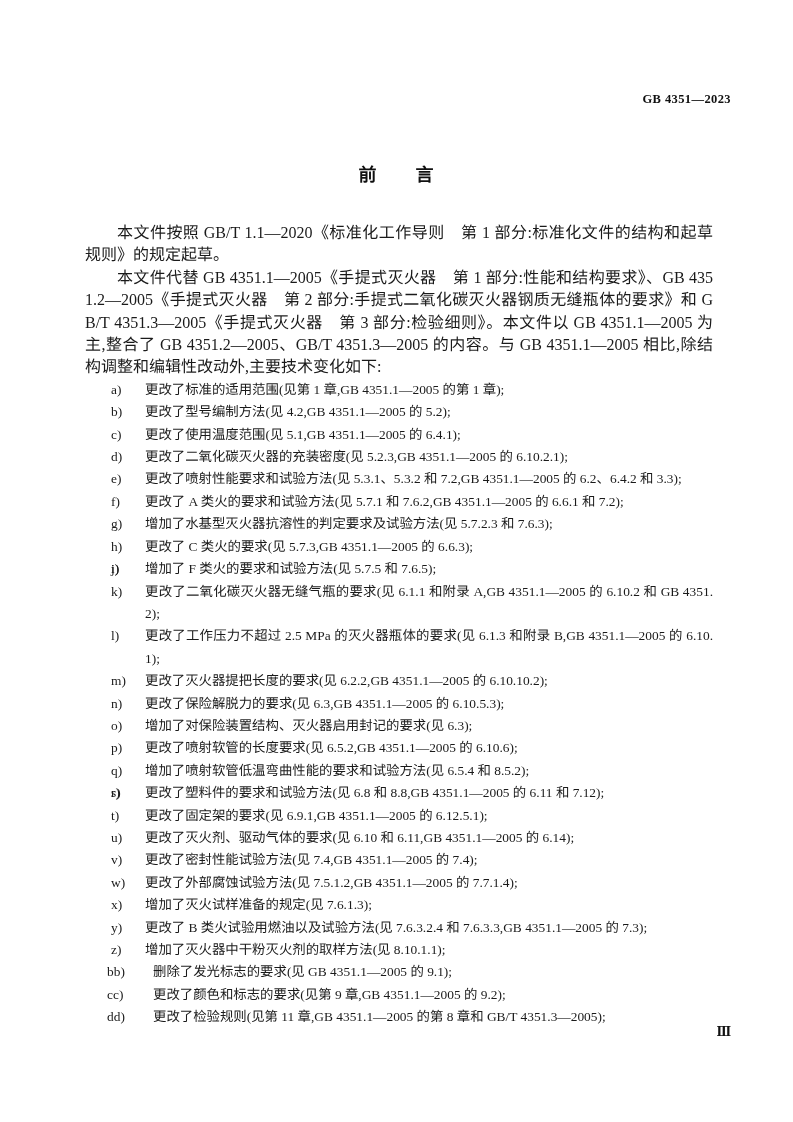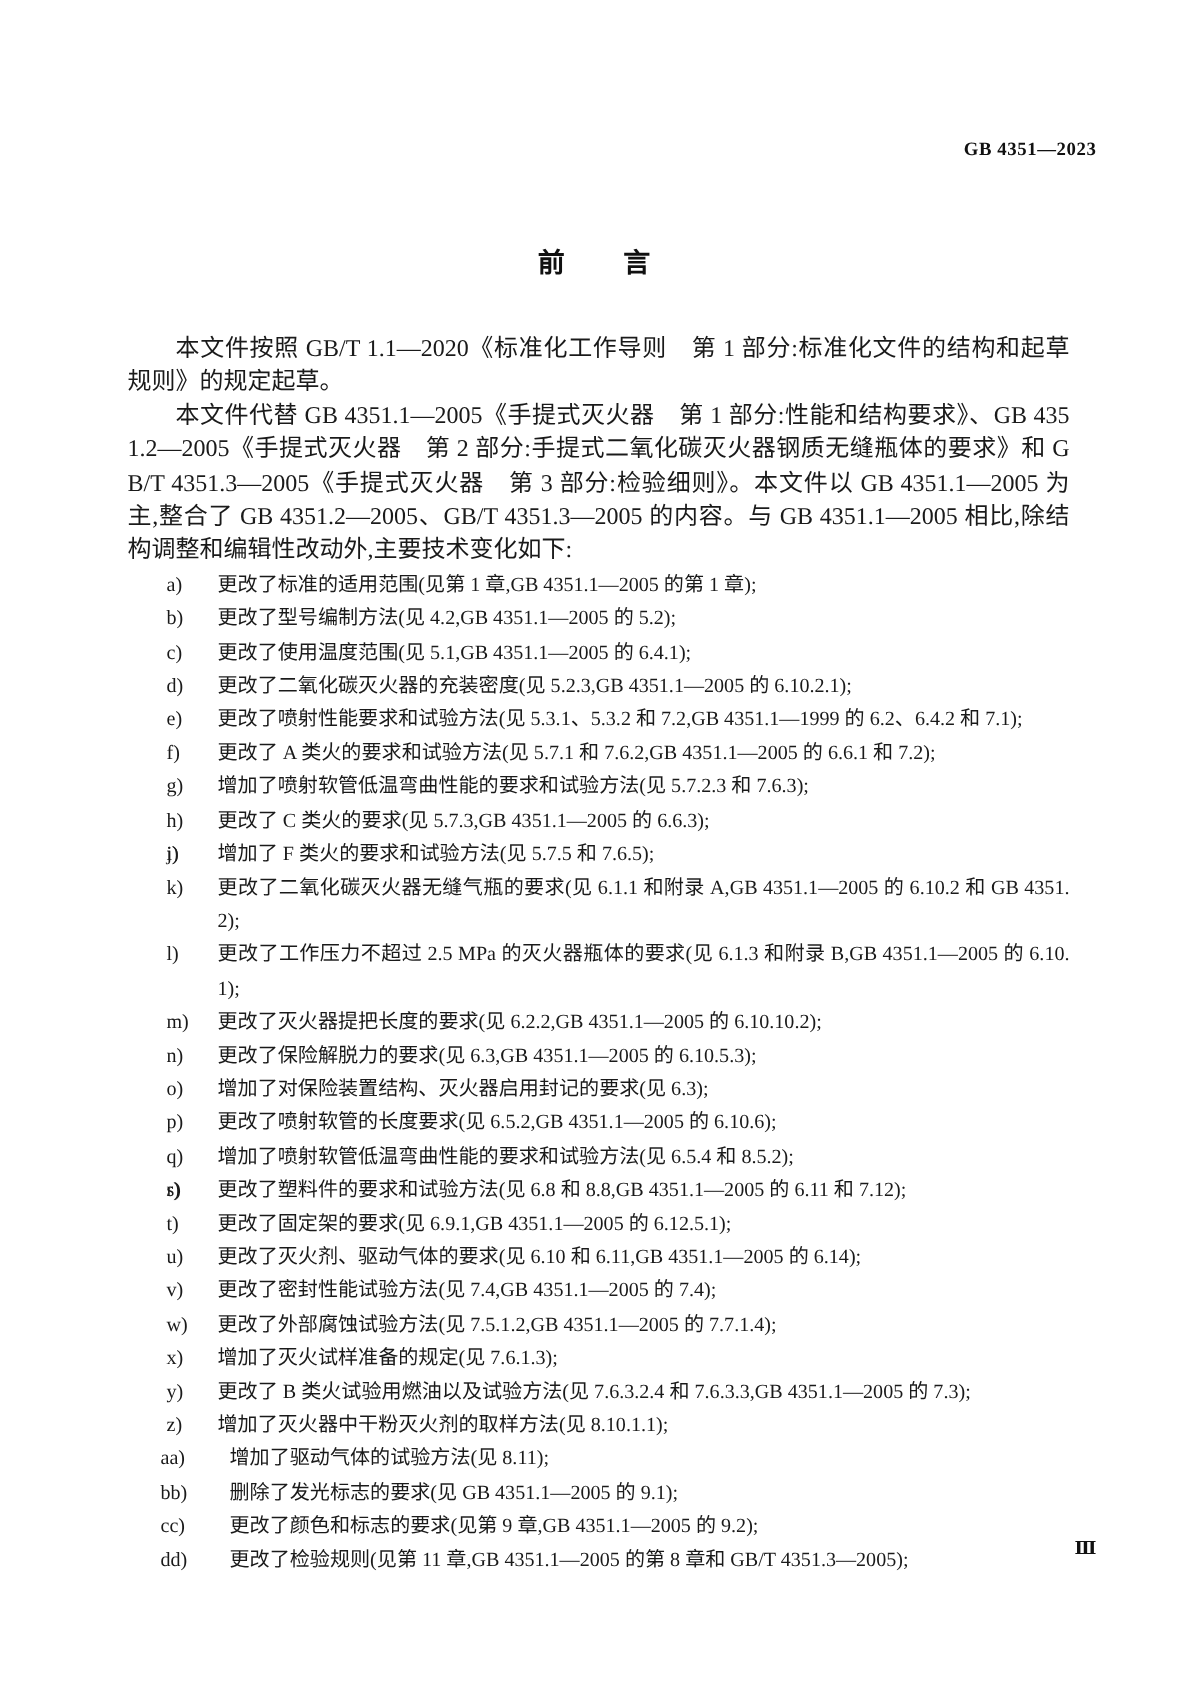--- a/index.html
+++ b/index.html
@@ -134,43 +134,42 @@
 
     <p class="para">本文件按照 GB/T 1.1—2020《标准化工作导则　第 1 部分:标准化文件的结构和起草规则》的规定起草。</p>
 
     <p class="para">本文件代替 GB 4351.1—2005《手提式灭火器　第 1 部分:性能和结构要求》、GB 4351.2—2005《手提式灭火器　第 2 部分:手提式二氧化碳灭火器钢质无缝瓶体的要求》和 GB/T 4351.3—2005《手提式灭火器　第 3 部分:检验细则》。本文件以 GB 4351.1—2005 为主,整合了 GB 4351.2—2005、GB/T 4351.3—2005 的内容。与 GB 4351.1—2005 相比,除结构调整和编辑性改动外,主要技术变化如下:</p>
 
     <ol class="alpha-list" id="changes-list">
         <li><span class="marker">a)</span><span>更改了标准的适用范围(见第 1 章,GB 4351.1—2005 的第 1 章);</span></li>
         <li><span class="marker">b)</span><span>更改了型号编制方法(见 4.2,GB 4351.1—2005 的 5.2);</span></li>
         <li><span class="marker">c)</span><span>更改了使用温度范围(见 5.1,GB 4351.1—2005 的 6.4.1);</span></li>
         <li><span class="marker">d)</span><span>更改了二氧化碳灭火器的充装密度(见 5.2.3,GB 4351.1—2005 的 6.10.2.1);</span></li>
-        <li><span class="marker">e)</span><span>更改了喷射性能要求和试验方法(见 5.3.1、5.3.2 和 7.2,GB 4351.1—1999 的 6.2、6.4.2 和 7.1);</span></li>
+        <li><span class="marker">e)</span><span>更改了喷射性能要求和试验方法(见 5.3.1、5.3.2 和 7.2,GB 4351.1—2005 的 6.2、6.4.2 和 3.3);</span></li>
         <li><span class="marker">f)</span><span>更改了 A 类火的要求和试验方法(见 5.7.1 和 7.6.2,GB 4351.1—2005 的 6.6.1 和 7.2);</span></li>
-        <li><span class="marker">g)</span><span>增加了喷射软管低温弯曲性能的要求和试验方法(见 5.7.2.3 和 7.6.3);</span></li>
+        <li><span class="marker">g)</span><span>增加了水基型灭火器抗溶性的判定要求及试验方法(见 5.7.2.3 和 7.6.3);</span></li>
         <li><span class="marker">h)</span><span>更改了 C 类火的要求(见 5.7.3,GB 4351.1—2005 的 6.6.3);</span></li>
         <li><span class="marker">i)</span></li>
         <li><span class="marker">j)</span><span>增加了 F 类火的要求和试验方法(见 5.7.5 和 7.6.5);</span></li>
         <li><span class="marker">k)</span><span>更改了二氧化碳灭火器无缝气瓶的要求(见 6.1.1 和附录 A,GB 4351.1—2005 的 6.10.2 和 GB 4351.2);</span></li>
         <li><span class="marker">l)</span><span>更改了工作压力不超过 2.5 MPa 的灭火器瓶体的要求(见 6.1.3 和附录 B,GB 4351.1—2005 的 6.10.1);</span></li>
         <li><span class="marker">m)</span><span>更改了灭火器提把长度的要求(见 6.2.2,GB 4351.1—2005 的 6.10.10.2);</span></li>
         <li><span class="marker">n)</span><span>更改了保险解脱力的要求(见 6.3,GB 4351.1—2005 的 6.10.5.3);</span></li>
         <li><span class="marker">o)</span><span>增加了对保险装置结构、灭火器启用封记的要求(见 6.3);</span></li>
         <li><span class="marker">p)</span><span>更改了喷射软管的长度要求(见 6.5.2,GB 4351.1—2005 的 6.10.6);</span></li>
         <li><span class="marker">q)</span><span>增加了喷射软管低温弯曲性能的要求和试验方法(见 6.5.4 和 8.5.2);</span></li>
         <li><span class="marker">r)</span></li>
         <li><span class="marker">s)</span><span>更改了塑料件的要求和试验方法(见 6.8 和 8.8,GB 4351.1—2005 的 6.11 和 7.12);</span></li>
         <li><span class="marker">t)</span><span>更改了固定架的要求(见 6.9.1,GB 4351.1—2005 的 6.12.5.1);</span></li>
         <li><span class="marker">u)</span><span>更改了灭火剂、驱动气体的要求(见 6.10 和 6.11,GB 4351.1—2005 的 6.14);</span></li>
         <li><span class="marker">v)</span><span>更改了密封性能试验方法(见 7.4,GB 4351.1—2005 的 7.4);</span></li>
         <li><span class="marker">w)</span><span>更改了外部腐蚀试验方法(见 7.5.1.2,GB 4351.1—2005 的 7.7.1.4);</span></li>
         <li><span class="marker">x)</span><span>增加了灭火试样准备的规定(见 7.6.1.3);</span></li>
         <li><span class="marker">y)</span><span>更改了 B 类火试验用燃油以及试验方法(见 7.6.3.2.4 和 7.6.3.3,GB 4351.1—2005 的 7.3);</span></li>
         <li><span class="marker">z)</span><span>增加了灭火器中干粉灭火剂的取样方法(见 8.10.1.1);</span></li>
-        <li class="wide-marker"><span class="marker">aa)</span><span>增加了驱动气体的试验方法(见 8.11);</span></li>
         <li class="wide-marker"><span class="marker">bb)</span><span>删除了发光标志的要求(见 GB 4351.1—2005 的 9.1);</span></li>
         <li class="wide-marker"><span class="marker">cc)</span><span>更改了颜色和标志的要求(见第 9 章,GB 4351.1—2005 的 9.2);</span></li>
         <li class="wide-marker"><span class="marker">dd)</span><span>更改了检验规则(见第 11 章,GB 4351.1—2005 的第 8 章和 GB/T 4351.3—2005);</span></li>
       </ol>
 
   </div>
 
   <div class="page-number">Ⅲ</div>
 
 </div>

